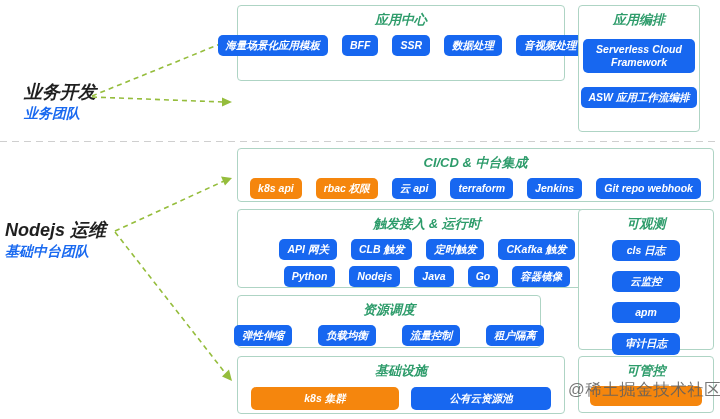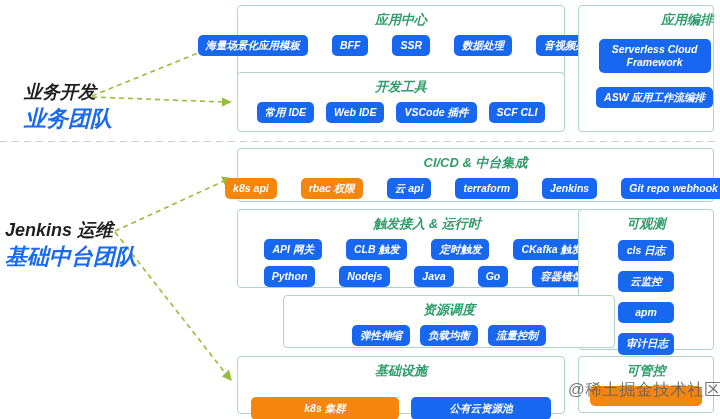--- a/index.html
+++ b/index.html
@@ -7,41 +7,41 @@
     position:relative;width:720px;height:419px;background:#fff;overflow:hidden;
     font-family:"Liberation Sans","DejaVu Sans",sans-serif;
   }
   svg.arrows{position:absolute;left:0;top:0;z-index:1;}
   .arrow{stroke:var(--arrow);stroke-width:1.6;fill:none;stroke-dasharray:5 4;}
   .arrow-head{fill:var(--arrow);}
   .sep{stroke:var(--sep);stroke-width:1.2;stroke-dasharray:7 5;}
 
   .side-label{position:absolute;z-index:2;font-style:italic;line-height:1.35;}
   .side-label .role{color:var(--dark);font-size:18px;font-weight:600;white-space:nowrap;}
-  .side-label .team{color:var(--teamblue);font-size:22px;font-weight:600;white-space:nowrap;}
+  .side-label .team{color:var(--teamblue);font-size:14px;font-weight:600;white-space:nowrap;}
 
   .panel{
     position:absolute;z-index:2;background:#fff;border:1px solid var(--border);
     border-radius:4px;box-sizing:border-box;display:flex;flex-direction:column;
     align-items:center;
   }
   .panel__title{
     color:var(--green);font-size:13px;font-weight:600;font-style:italic;
     margin-top:5px;white-space:nowrap;
   }
-  .row{display:flex;justify-content:center;align-items:center;gap:24px;margin-top:6px;flex-wrap:nowrap;}
+  .row{display:flex;justify-content:center;align-items:center;gap:14px;margin-top:6px;flex-wrap:nowrap;}
   .col{display:flex;flex-direction:column;align-items:center;gap:10px;margin-top:7px;}
   .btn{
     background:var(--blue);color:#fff;font-size:10.5px;font-style:italic;font-weight:600;
     padding:4px 8px;border-radius:5px;white-space:nowrap;text-align:center;
     box-sizing:border-box;line-height:1.25;
   }
   .btn--orange{background:var(--orange);}
   .btn--w-scf{width:112px;white-space:normal;padding:4px 6px;}
-  .btn--w-obs{width:56px;}
+  .btn--w-obs{width:68px;border-radius:6px;}
   .btn--w-infra1{width:148px;padding:5px 8px;}
   .btn--w-infra2{width:140px;padding:5px 20px;}
   .btn--w-manage{width:112px;min-height:20px;}
   .row--cicd{}
   .row--infra{gap:12px;margin-top:7px;}
   .watermark{
     position:absolute;z-index:6;left:568px;top:379px;width:152px;
     color:var(--wmark);opacity:.85;font-size:16.5px;letter-spacing:.5px;white-space:nowrap;
   }
 </style>
@@ -61,46 +61,37 @@
     <path class="arrow" d="M115,232 L226,374"></path>
     <path class="arrow-head" d="M232,381 L222,376.5 L229,369.5 Z"></path>
   </svg>
 
   <div class="side-label" style="left:24px;top:80px;">
     <div class="role">业务开发</div>
     <div class="team">业务团队</div>
   </div>
 
   <div class="side-label" style="left:5px;top:218px;">
-    <div class="role">Jenkins 运维</div>
+    <div class="role">Nodejs 运维</div>
     <div class="team">基础中台团队</div>
   </div>
 
   <div class="panel" style="left:237px;top:5px;width:328px;height:76px;">
     <div class="panel__title">应用中心</div>
     <div class="row">
       <span class="btn">海量场景化应用模板</span>
       <span class="btn">BFF</span>
       <span class="btn">SSR</span>
       <span class="btn">数据处理</span>
       <span class="btn">音视频处理</span>
     </div>
   </div>
 
-  <div class="panel" style="left:237px;top:72px;width:328px;height:60px;">
-    <div class="panel__title">开发工具</div>
-    <div class="row" style="gap:12px;">
-      <span class="btn">常用 IDE</span>
-      <span class="btn">Web IDE</span>
-      <span class="btn">VSCode 插件</span>
-      <span class="btn">SCF CLI</span>
-    </div>
-  </div>
 
-  <div class="panel" style="left:578px;top:5px;width:136px;height:127px;align-items:flex-end;">
+  <div class="panel" style="left:578px;top:5px;width:122px;height:127px;">
     <div class="panel__title">应用编排</div>
     <div class="col" style="gap:14px;margin-top:10px;">
       <span class="btn btn--w-scf">Serverless Cloud Framework</span>
       <span class="btn">ASW 应用工作流编排</span>
     </div>
   </div>
 
   <div class="panel" style="left:237px;top:148px;width:477px;height:54px;">
     <div class="panel__title">CI/CD &amp; 中台集成</div>
     <div class="row row--cicd">
@@ -133,30 +124,31 @@
   <div class="panel" style="left:578px;top:209px;width:136px;height:141px;">
     <div class="panel__title">可观测</div>
     <div class="col">
       <span class="btn btn--w-obs">cls 日志</span>
       <span class="btn btn--w-obs">云监控</span>
       <span class="btn btn--w-obs">apm</span>
       <span class="btn btn--w-obs">审计日志</span>
     </div>
   </div>
 
-  <div class="panel" style="left:237px;top:295px;width:332px;height:53px;margin-left:46px;">
+  <div class="panel" style="left:237px;top:295px;width:304px;height:53px;">
     <div class="panel__title">资源调度</div>
-    <div class="row" style="gap:10px;">
+    <div class="row" style="gap:26px;">
       <span class="btn">弹性伸缩</span>
       <span class="btn">负载均衡</span>
       <span class="btn">流量控制</span>
+      <span class="btn">租户隔离</span>
     </div>
   </div>
 
-  <div class="panel" style="left:237px;top:356px;width:328px;height:58px;gap:10px;">
+  <div class="panel" style="left:237px;top:356px;width:328px;height:58px;">
     <div class="panel__title">基础设施</div>
     <div class="row row--infra">
       <span class="btn btn--orange btn--w-infra1">k8s 集群</span>
       <span class="btn btn--w-infra2">公有云资源池</span>
     </div>
   </div>
 
   <div class="panel" style="left:578px;top:356px;width:136px;height:57px;">
     <div class="panel__title">可管控</div>
     <div class="col" style="margin-top:6px;">

